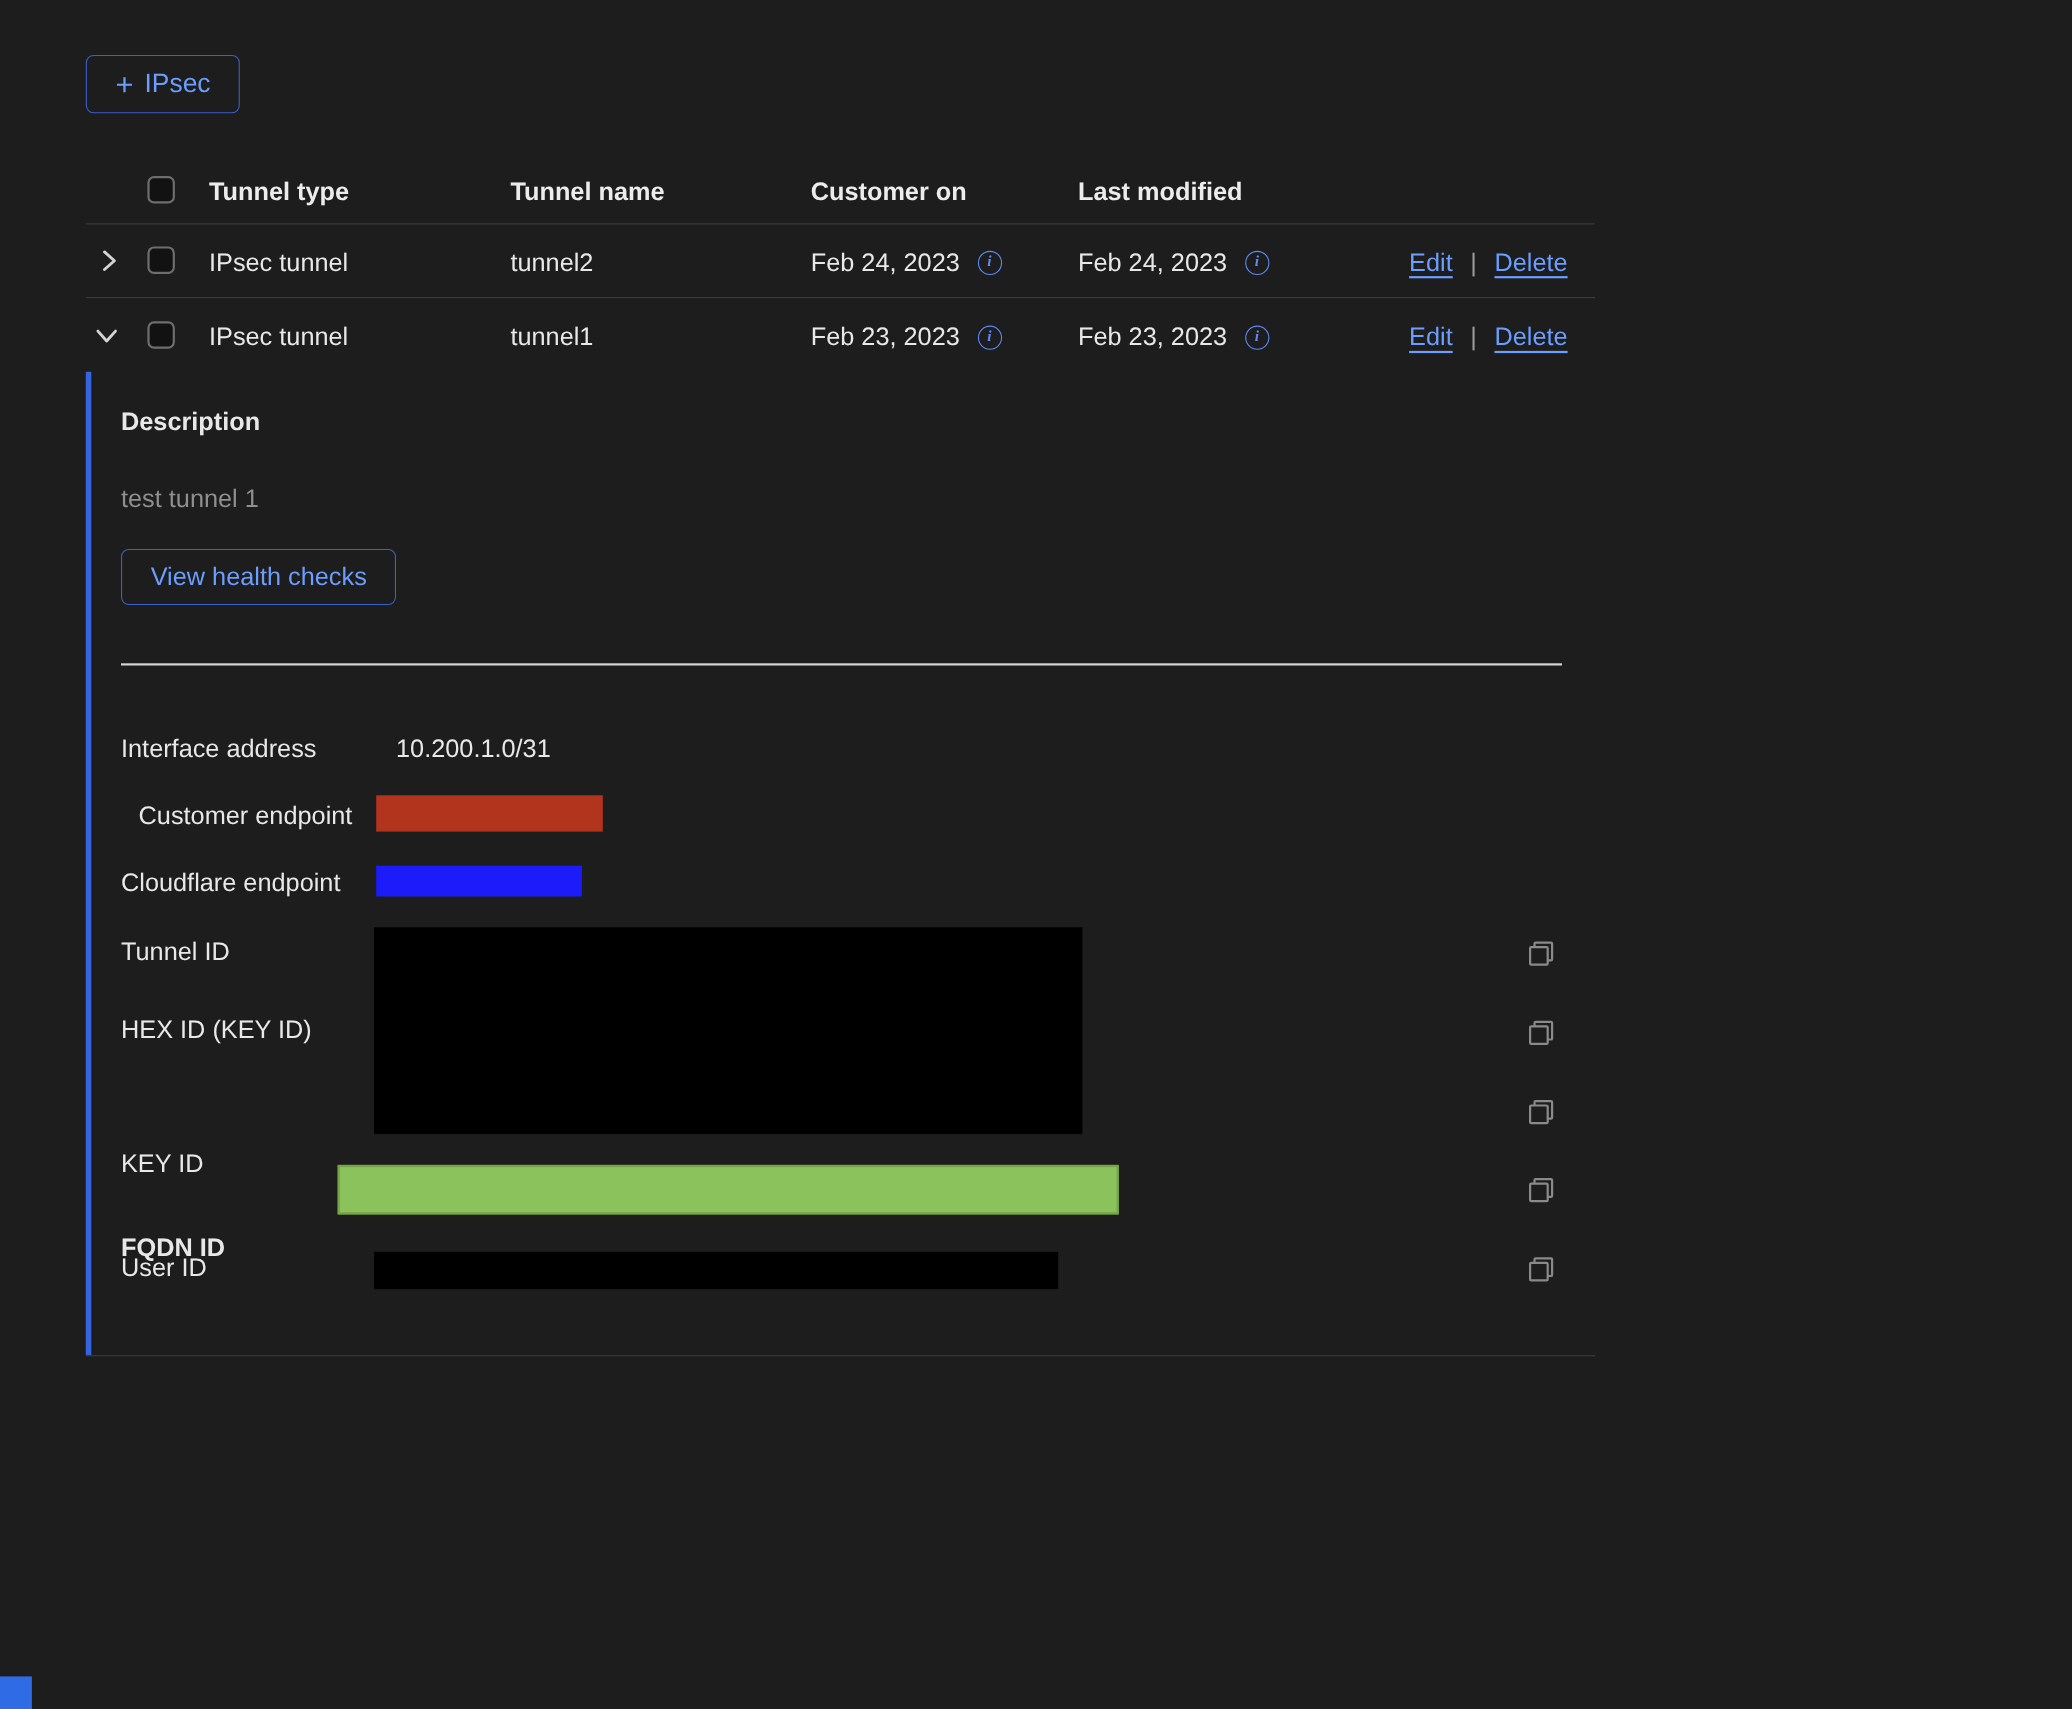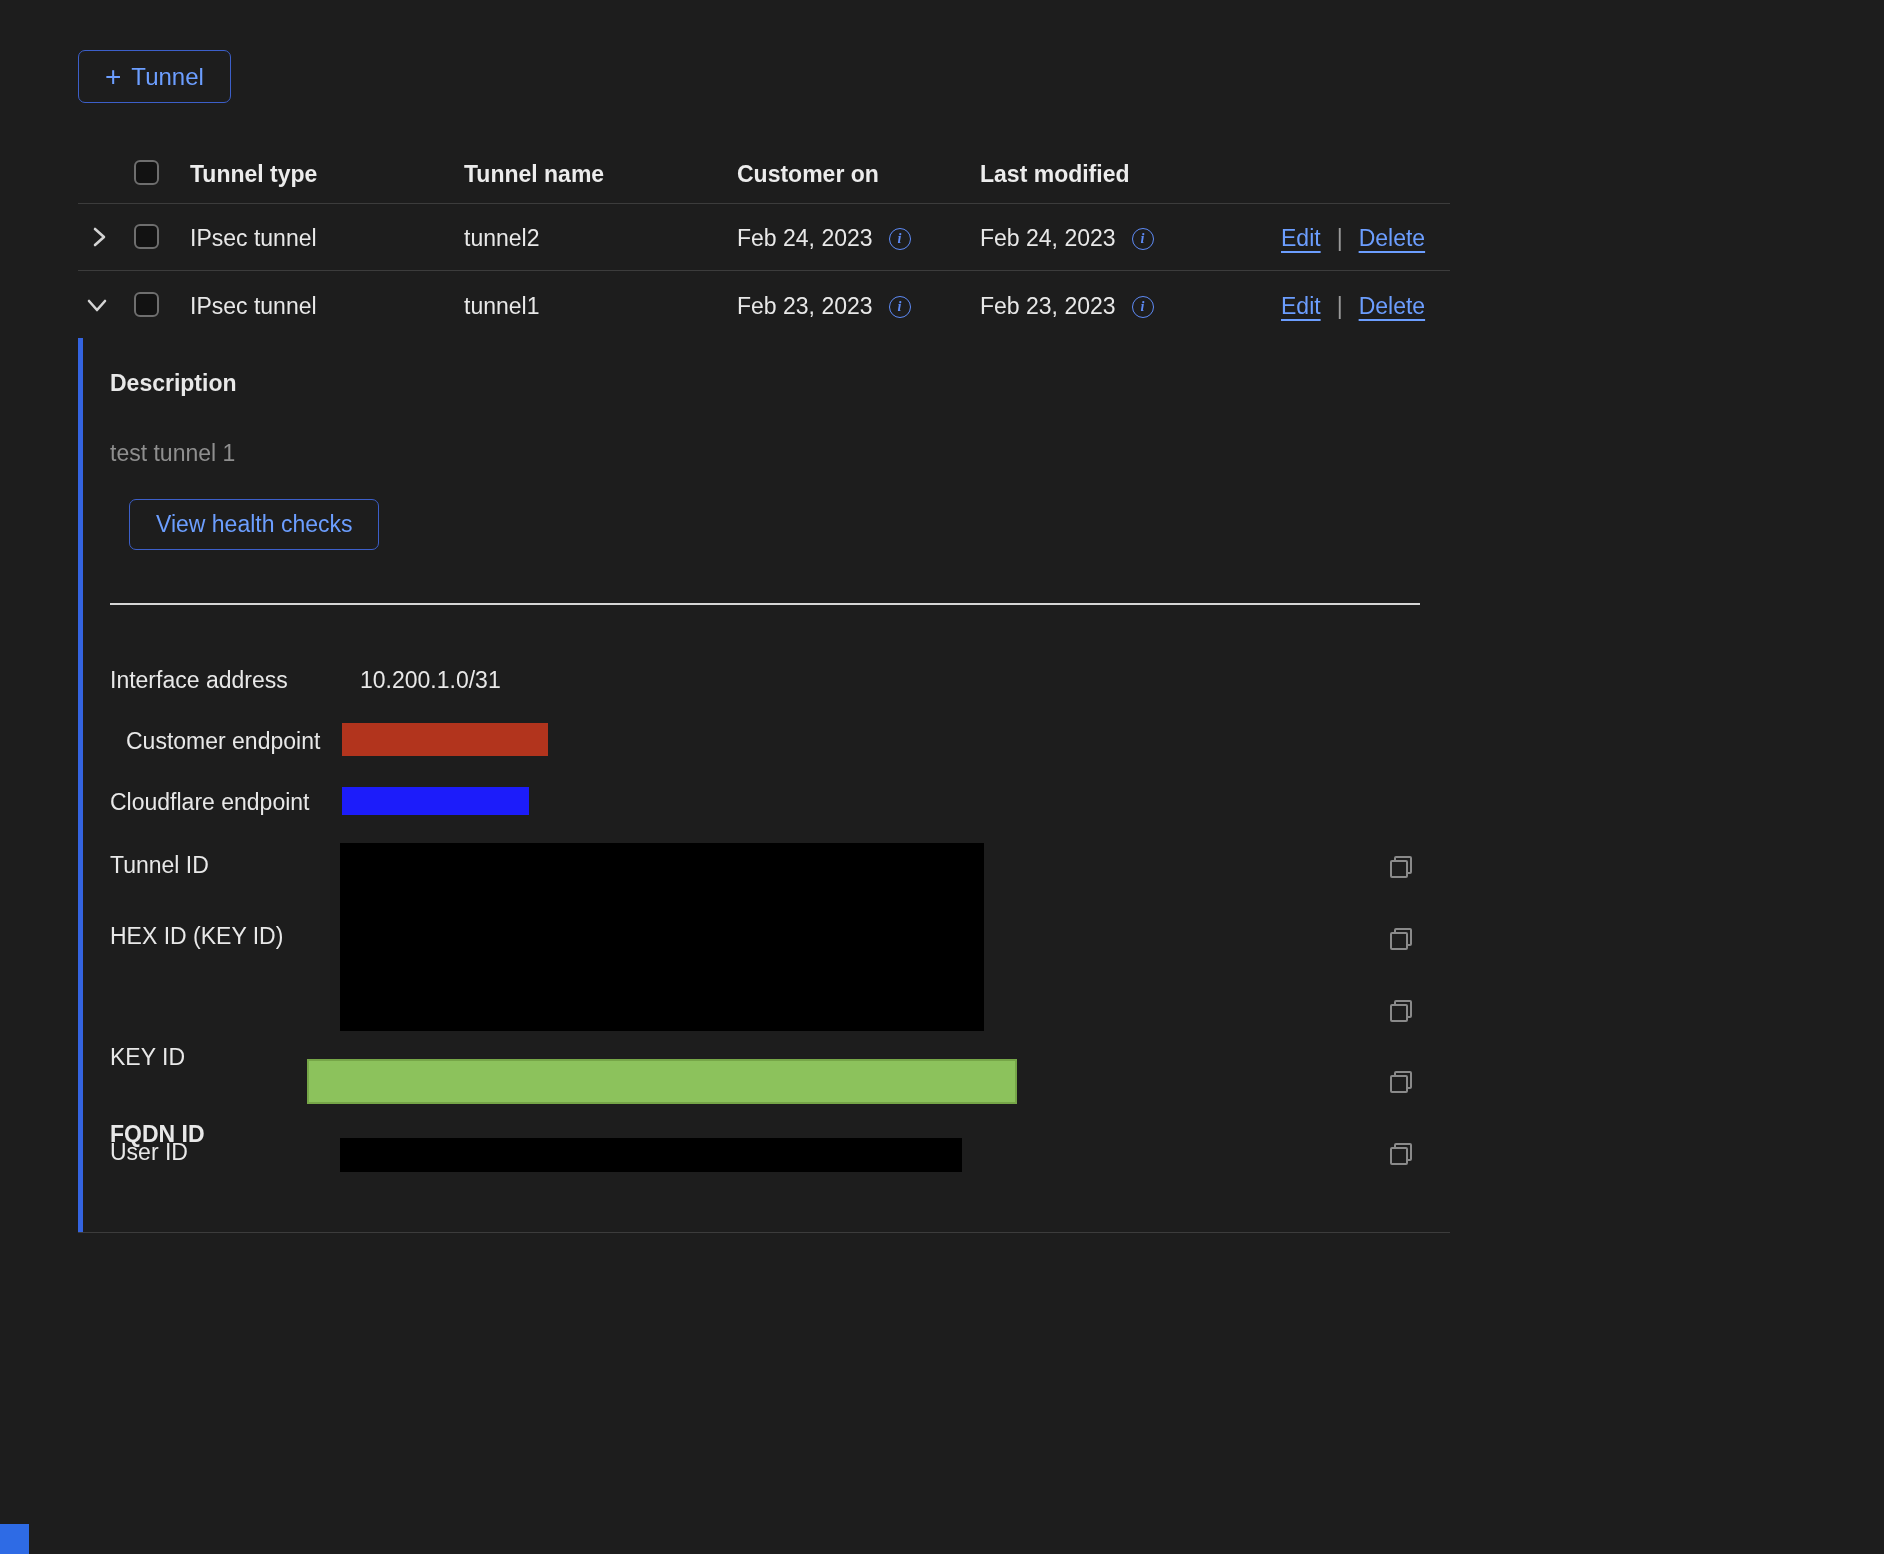--- a/index.html
+++ b/index.html
@@ -133,21 +133,20 @@
     height: 51px;
     padding: 0 26px;
     display: flex; align-items: center;
     background: transparent;
     border: 1.5px solid #3c5fc9;
     border-radius: 7px;
     color: #6c9eff;
     font-size: 23px;
     font-family: "Liberation Sans", sans-serif;
     cursor: pointer;
-    margin-left: 19px;
   }
 
   .light-divider {
     position: absolute;
     left: 110px; top: 603px;
     width: 1310px; height: 2px;
     background: #d6d6d6;
   }
 
   .field-label {
@@ -214,21 +213,21 @@
     background: #2e6be5;
   }
 </style>
 </head>
 <body>
 
 <div class="page">
 
   <button class="create-btn">
     <span class="plus">+</span>
-    <span>Tunnel</span>
+    <span>IPsec</span>
   </button>
 
   <button class="checkbox cb-header"></button>
   <span class="thead-col col-type">Tunnel type</span>
   <span class="thead-col col-name">Tunnel name</span>
   <span class="thead-col col-created">Customer on</span>
   <span class="thead-col col-modified">Last modified</span>
   <div class="hr hr-header"></div>
 
   <span class="chevron chev-row1">

